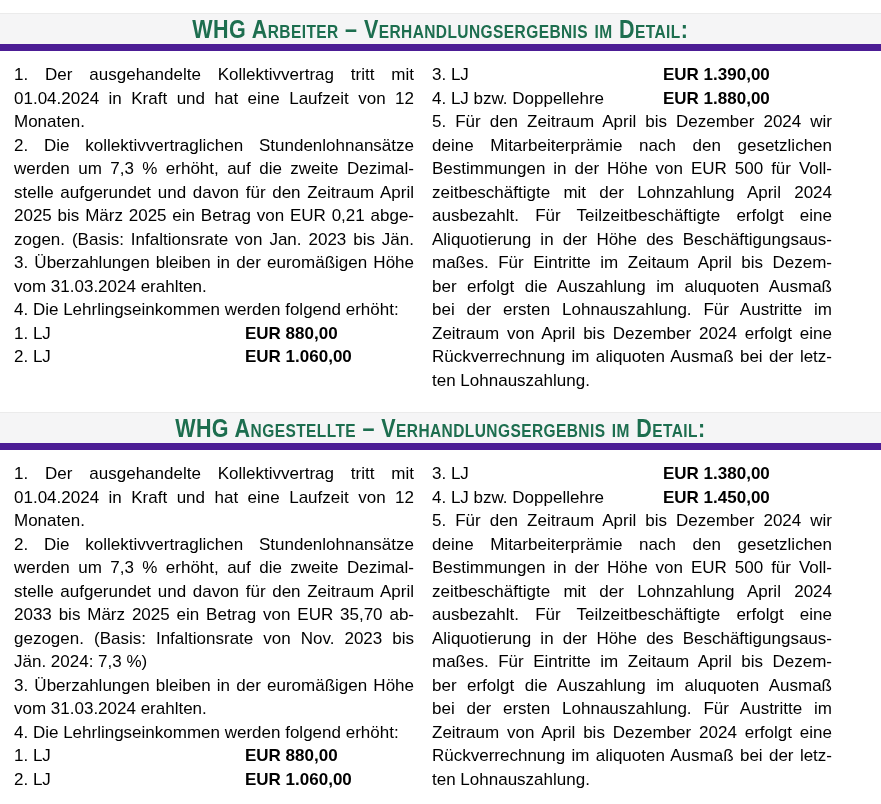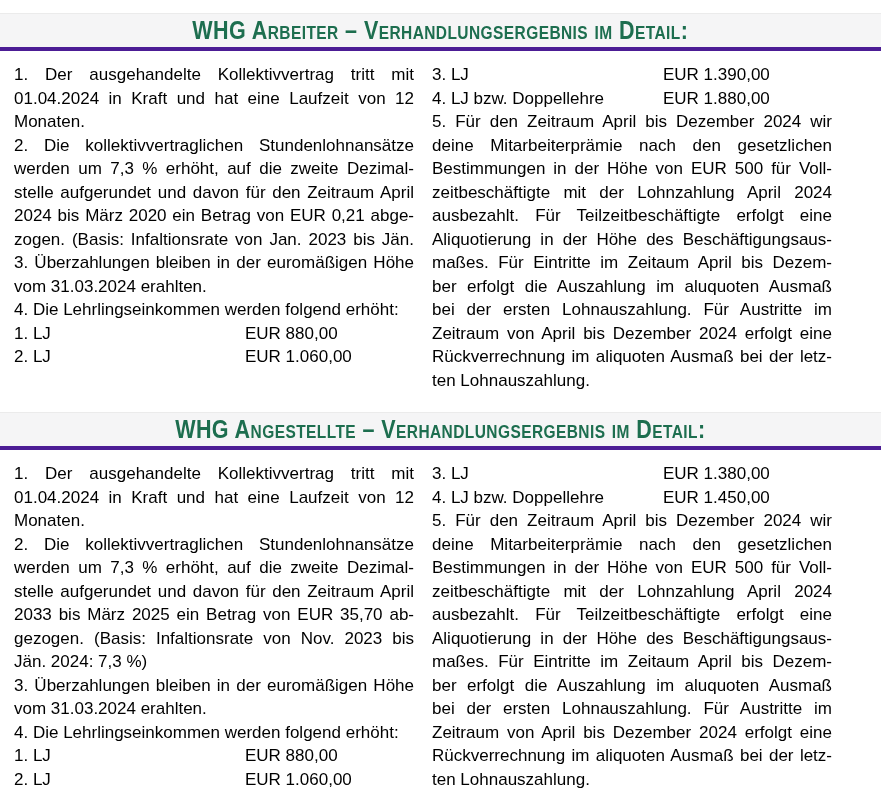--- a/index.html
+++ b/index.html
@@ -15,21 +15,21 @@
     color: #000000;
     overflow: hidden;
   }
   .section { display: block; }
   .section:first-of-type .bar { margin-top: 13px; }
   .bar {
     height: 38px;
     box-sizing: border-box;
     background: #f5f5f6;
     border-top: 1px solid #ebebeb;
-    border-bottom: 4px solid #4c1d95;
+    border-bottom: 7px solid #4c1d95;
     display: flex;
     align-items: center;
     justify-content: center;
   }
   .bar h1 {
     margin: 0;
     font-size: 25px;
     font-weight: bold;
     font-variant: small-caps;
     letter-spacing: 0.5px;
@@ -42,40 +42,40 @@
     display: flex;
     gap: 18px;
     padding: 12px 10px 20px 14px;
     line-height: 23.5px;
   }
   .col { width: 400px; flex: none; }
   .line { text-align: justify; }
   .line.fill { text-align-last: justify; }
   .row { display: flex; }
   .row .lbl { width: 231px; flex: none; }
-  .row .val { flex: none; }
+  .row .val { flex: none; font-weight: bold; }
 </style>
 </head>
 <body>
 
 <div class="page">
 
   <section class="section">
     <header class="bar">
       <h1>WHG Arbeiter – Verhandlungsergebnis im Detail:</h1>
     </header>
     <div class="content">
       <div class="col">
           <div class="line fill">1. Der ausgehandelte Kollektivvertrag tritt mit</div>
           <div class="line fill">01.04.2024 in Kraft und hat eine Laufzeit von 12</div>
           <div class="line">Monaten.</div>
           <div class="line fill">2. Die kollektivvertraglichen Stundenlohnansätze</div>
           <div class="line fill">werden um 7,3 % erhöht, auf die zweite Dezimal-</div>
           <div class="line fill">stelle aufgerundet und davon für den Zeitraum April</div>
-          <div class="line fill">2024 bis März 2020 ein Betrag von EUR 0,21 abge-</div>
+          <div class="line fill">2025 bis März 2025 ein Betrag von EUR 0,21 abge-</div>
           <div class="line fill">zogen. (Basis: Infaltionsrate von Jan. 2023 bis Jän.</div>
           <div class="line fill">3. Überzahlungen bleiben in der euromäßigen Höhe</div>
           <div class="line">vom 31.03.2024 erahlten.</div>
           <div class="line">4. Die Lehrlingseinkommen werden folgend erhöht:</div>
           <div class="row">
             <span class="lbl">1. LJ</span>
             <span class="val">EUR 880,00</span>
           </div>
           <div class="row">
             <span class="lbl">2. LJ</span>

